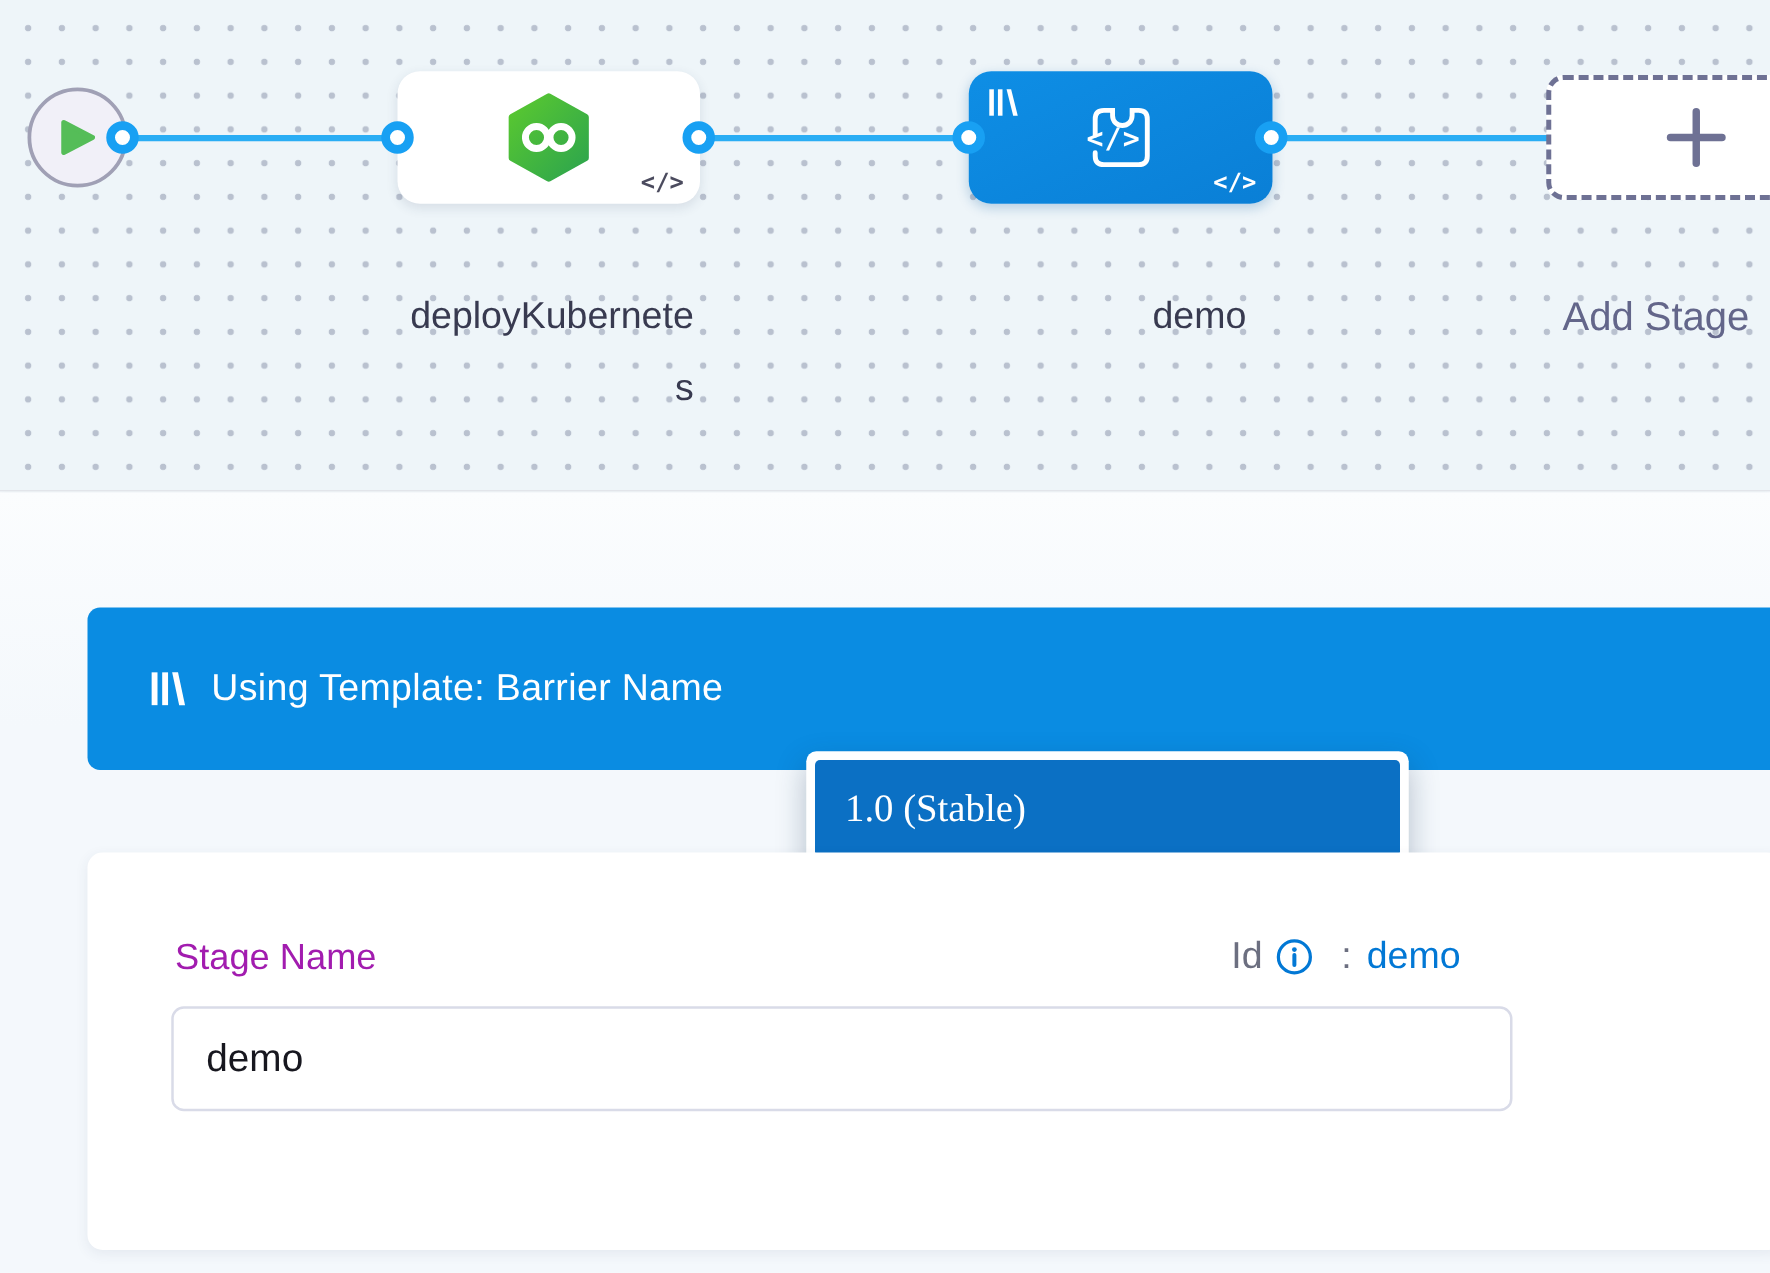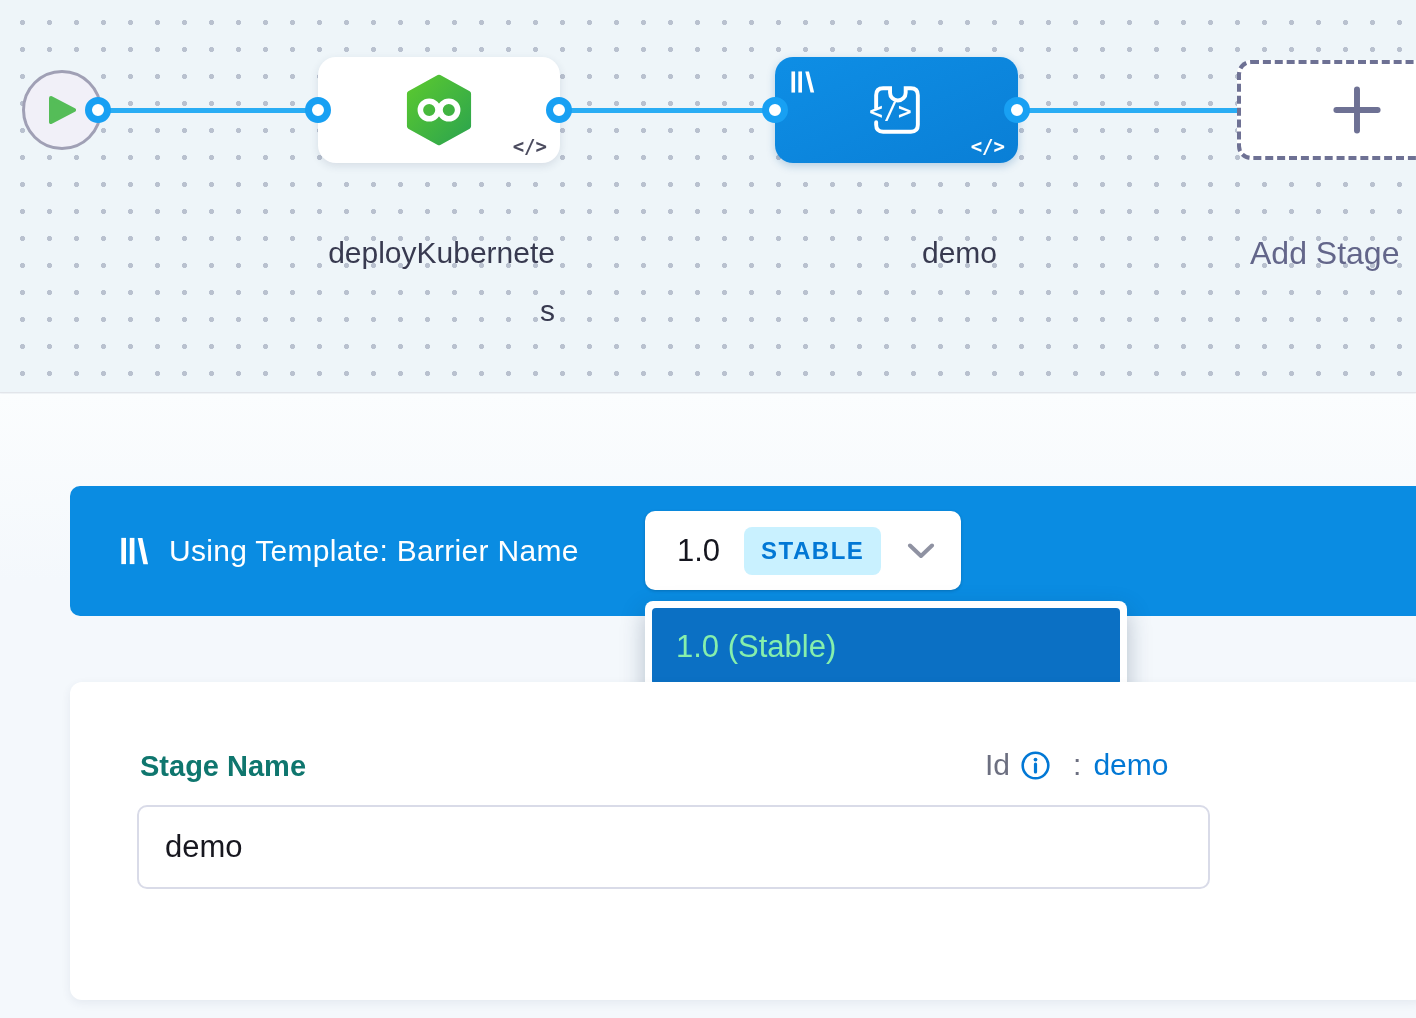--- a/index.html
+++ b/index.html
@@ -81,28 +81,28 @@
 
   .version-menu {
     position:absolute; left:645px; top:601px; width:482px; height:97px;
     background:#ffffff; border-radius:8px; padding:7px 7px 13px 7px;
     box-shadow:0 10px 24px rgba(15,45,80,0.28);
   }
   .version-option {
     width:100%; height:100%; background:#0b70c4; border-radius:4px;
     display:flex; align-items:center; cursor:pointer;
   }
-  .version-option span { color:#86efac; font-size:31px; margin-left:24px; }
+  .version-option span { color:#ffffff; font-size:31px; margin-left:24px;font-family:Liberation Serif, serif; }
 
   .stage-card {
     position:absolute; left:70px; top:682px; width:1356px; height:318px;
     background:#ffffff; border-radius:12px;
     box-shadow:0 3px 10px rgba(50,70,100,0.08);
   }
-  .stage-name-label { position:absolute; left:70px; top:68px; font-size:29px; font-weight:700; color:#0f766e; }
+  .stage-name-label { position:absolute; left:70px; top:68px; font-size:29px; font-weight:400; color:#a21caf; }
   .id-row { position:absolute; left:915px; top:66px; width:370px; display:flex; align-items:center; justify-content:flex-start; }
   .id-label { font-size:30px; color:#6c6f80; }
   .id-info { margin-left:10px; display:flex; }
   .id-colon { font-size:30px; color:#6c6f80; margin-left:22px; }
   .id-value { font-size:30px; font-weight:500; color:#0278d5; margin-left:12px; }
   .stage-name-input {
     position:absolute; left:67px; top:123px; width:1073px; height:84px;
     border:2px solid #d9dbe8; border-radius:10px; background:#ffffff;
     font-family:"Liberation Sans", sans-serif; font-size:31px; color:#17171f;
     padding-left:26px; outline:none;
@@ -179,29 +179,20 @@
     <span class="banner-lib-icon">
       <svg width="31" height="30" viewBox="0 0 32 32">
         <rect x="3" y="2" width="5" height="28" fill="#ffffff"></rect>
         <rect x="12" y="2" width="5" height="28" fill="#ffffff"></rect>
         <polygon points="20.5,2 25.5,2 31.5,30 26.5,30" fill="#ffffff"></polygon>
       </svg>
     </span>
     <span class="banner-label">Using Template: Barrier Name</span>
   </div>
 
-  <div class="version-selector">
-    <span class="version-value">1.0</span>
-    <span class="stable-badge">STABLE</span>
-    <span class="chevron-wrap">
-      <svg width="28" height="16" viewBox="0 0 28 16">
-        <polyline points="3,2.5 14,13 25,2.5" fill="none" stroke="#8f92a2" stroke-width="4" stroke-linecap="round" stroke-linejoin="round"></polyline>
-      </svg>
-    </span>
-  </div>
 
   <div class="version-menu">
     <div class="version-option">
       <span>1.0 (Stable)</span>
     </div>
   </div>
 
   <div class="stage-card">
     <div class="stage-name-label">Stage Name</div>
 

